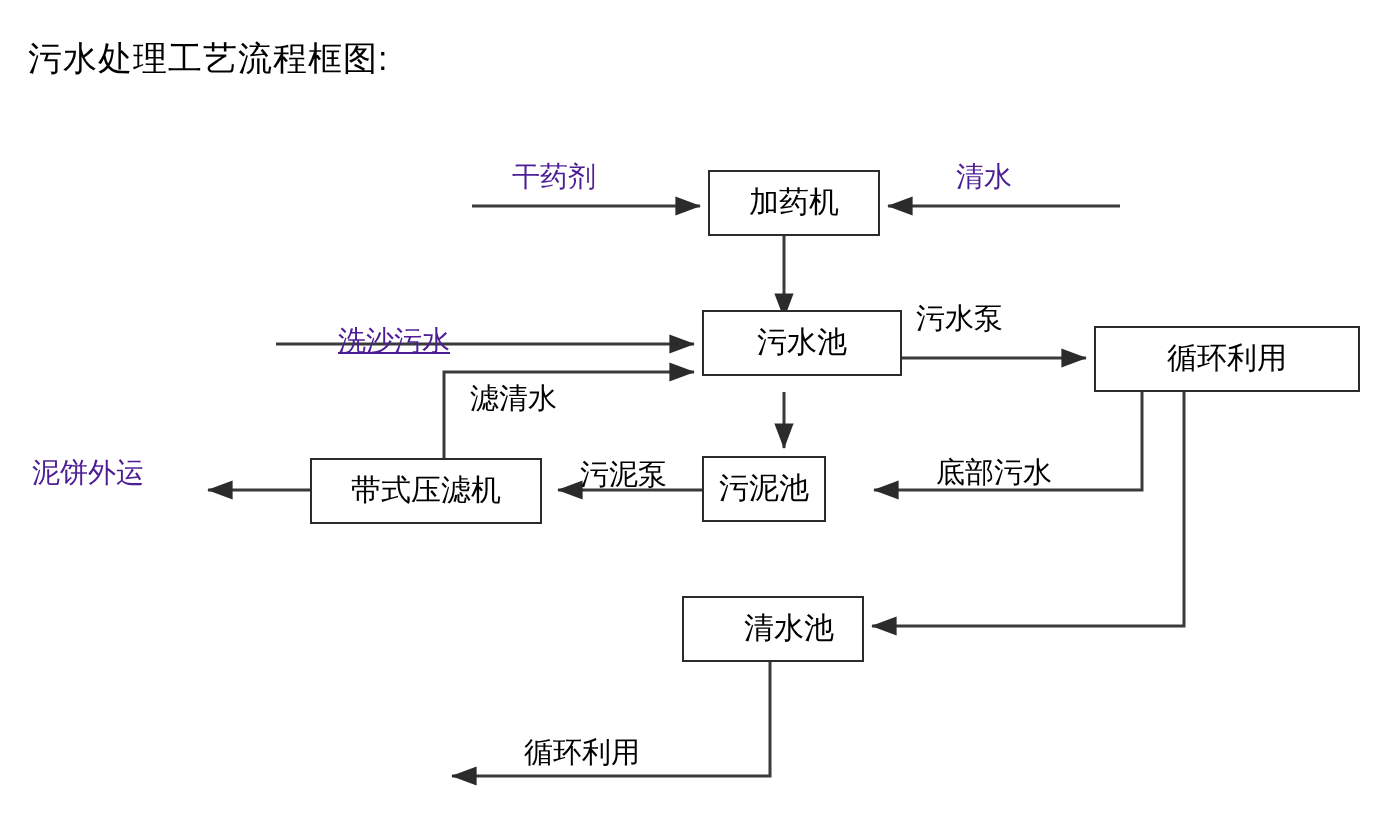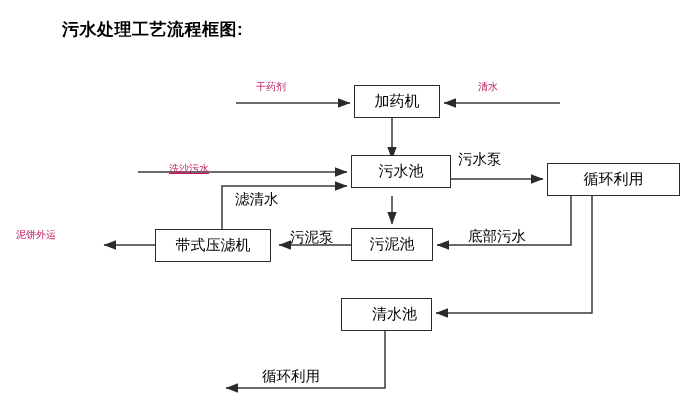--- a/index.html
+++ b/index.html
@@ -15,25 +15,24 @@
     width: 700px;
     height: 420px;
     background: #ffffff;
     overflow: hidden;
   }
   #title {
     position: absolute;
     left: 14px;
     top: 18px;
     font-size: 17px;
-    font-weight: bold;
+    font-weight: normal;
     color: #000000;
     letter-spacing: 0.5px;
     white-space: nowrap;
-    margin-left: 48px;
   }
   svg#wires {
     position: absolute;
     left: 0;
     top: 0;
     width: 700px;
     height: 420px;
   }
   .node {
     position: absolute;
@@ -49,22 +48,22 @@
   }
   .edge-label {
     position: absolute;
     font-size: 14.5px;
     color: #000000;
     white-space: nowrap;
     background: transparent;
   }
   .term-label {
     position: absolute;
-    font-size: 10px;
-    color: #be185d;
+    font-size: 14px;
+    color: #4c1d95;
     white-space: nowrap;
     text-align: right;
   }
 </style>
 </head>
 <body>
 
 <div id="canvas">
 
   <div id="title">污水处理工艺流程框图:</div>
@@ -108,21 +107,21 @@
   </div>
   <div class="node" style="left:351px; top:155px; width:100px; height:33px;">
     <span>污水池</span>
   </div>
   <div class="node" style="left:547px; top:163px; width:133px; height:33px;">
     <span>循环利用</span>
   </div>
   <div class="node" style="left:155px; top:229px; width:116px; height:33px;">
     <span>带式压滤机</span>
   </div>
-  <div class="node" style="left:351px; top:228px; width:82px; height:33px;">
+  <div class="node" style="left:351px; top:228px; width:62px; height:33px;">
     <span>污泥池</span>
   </div>
   <div class="node" style="left:341px; top:298px; width:91px; height:33px;padding-left:16px;">
     <span>清水池</span>
   </div>
 
   <div class="term-label" style="left:256px; top:80px;">干药剂</div>
   <div class="term-label" style="left:478px; top:80px;">清水</div>
   <div class="term-label" style="left:169px; top:162px;text-decoration:underline;">洗沙污水</div>
   <div class="term-label" style="left:16px; top:228px;">泥饼外运</div>

